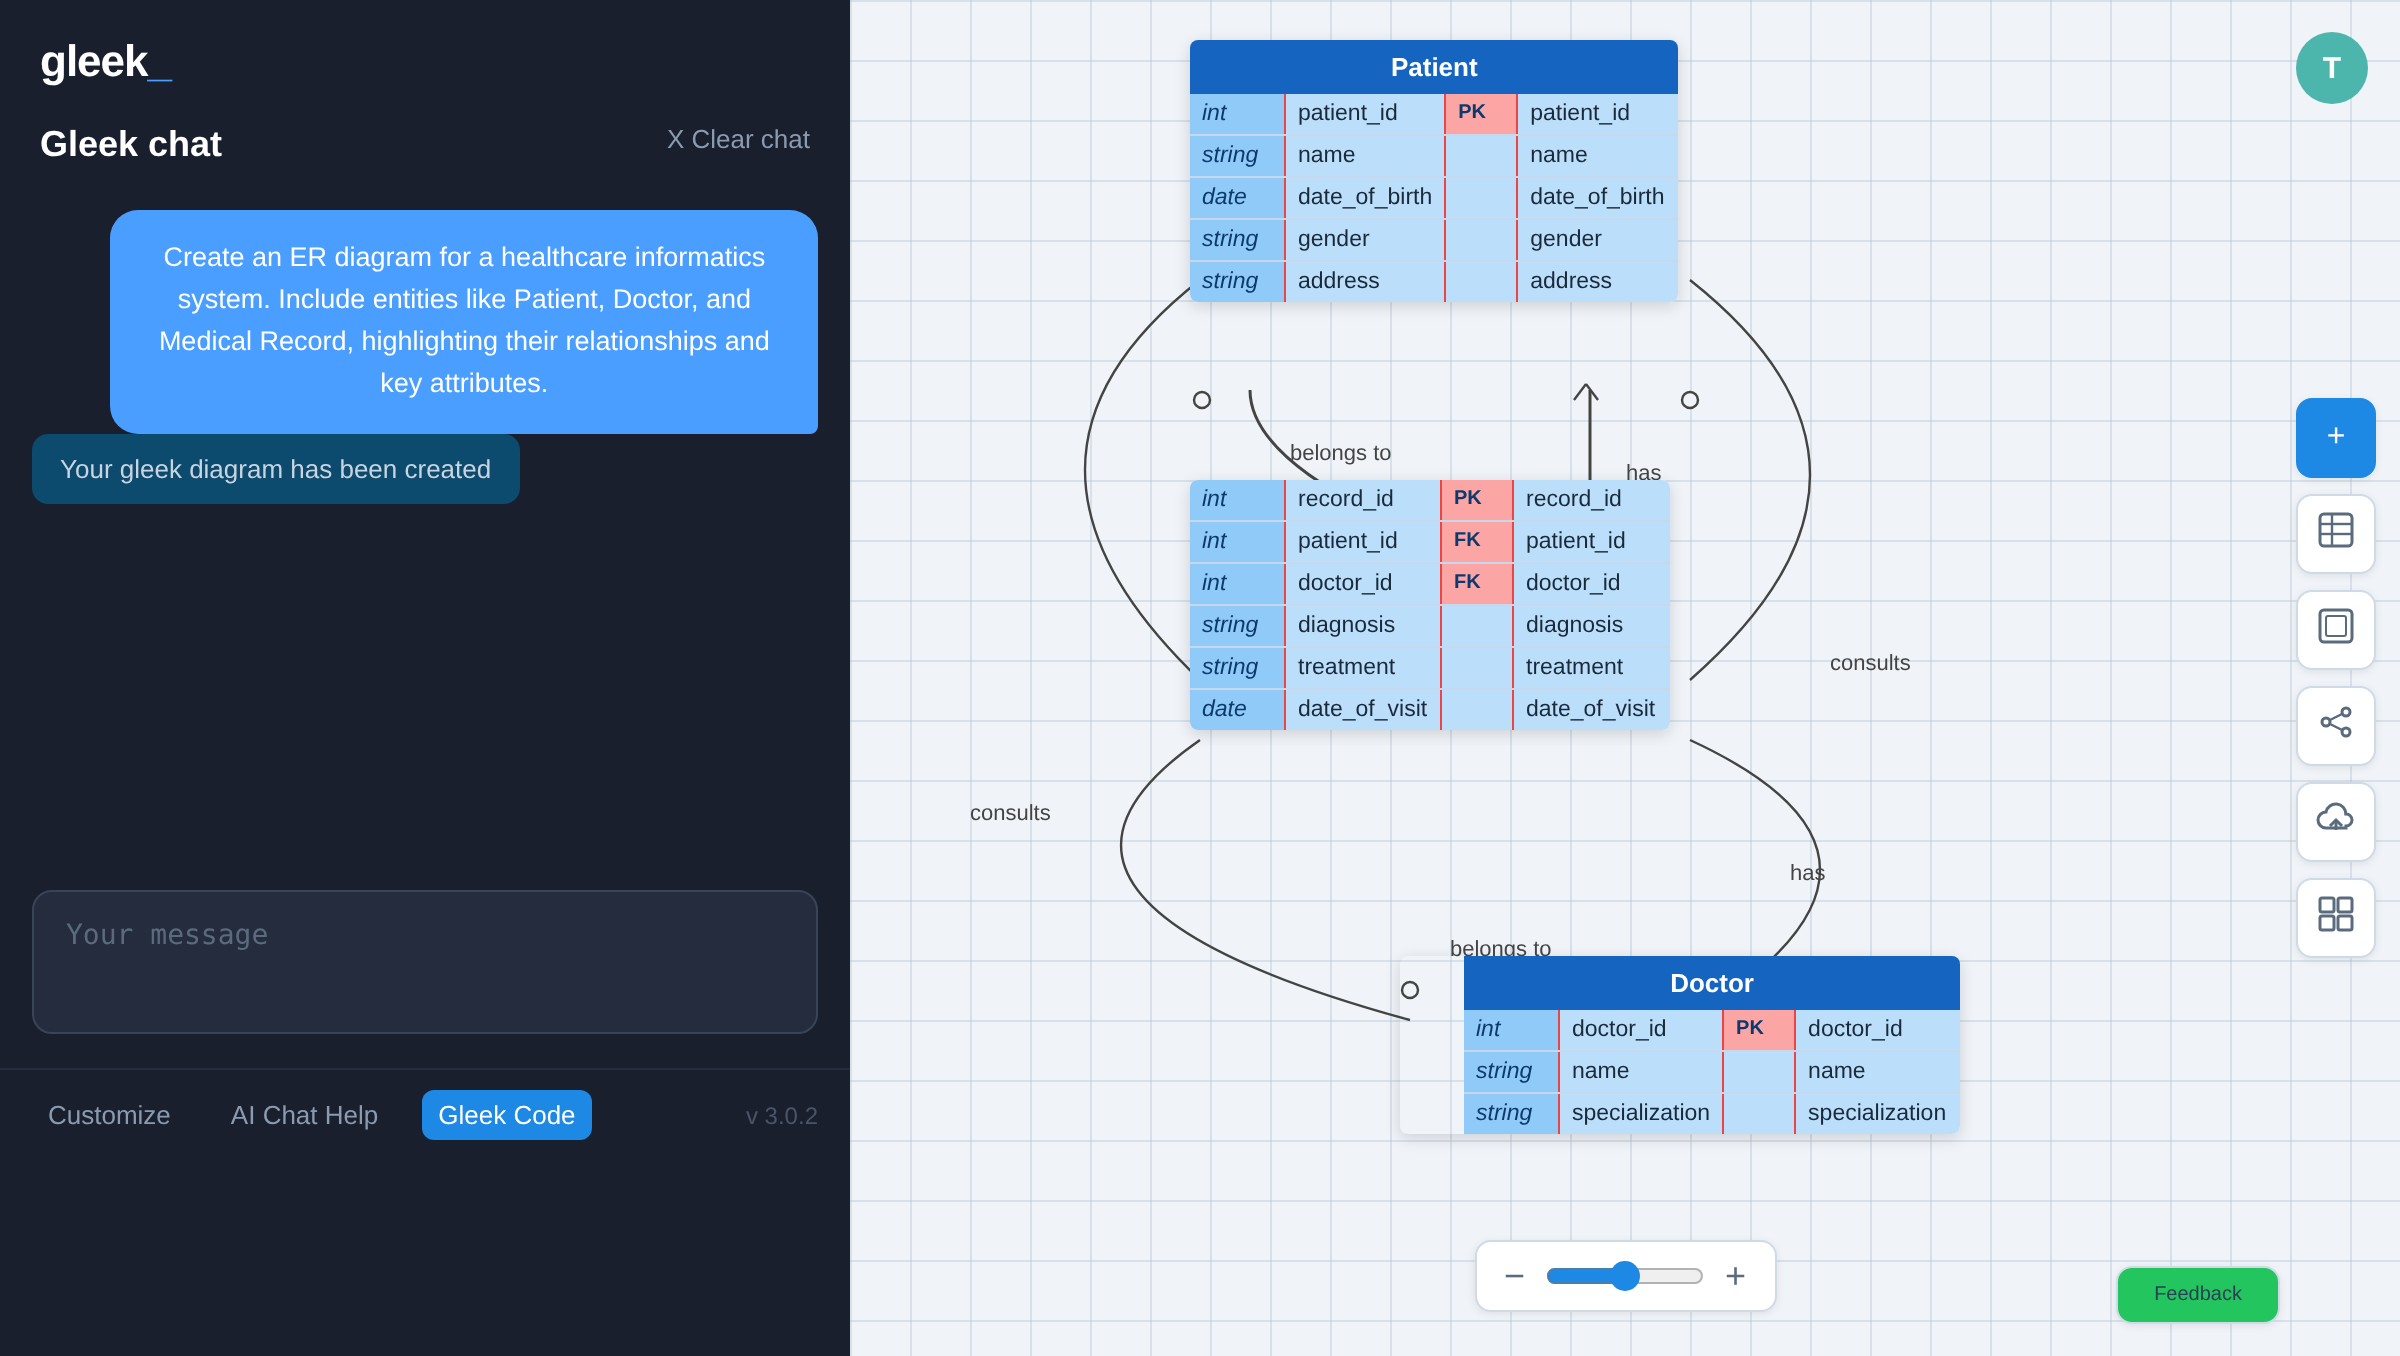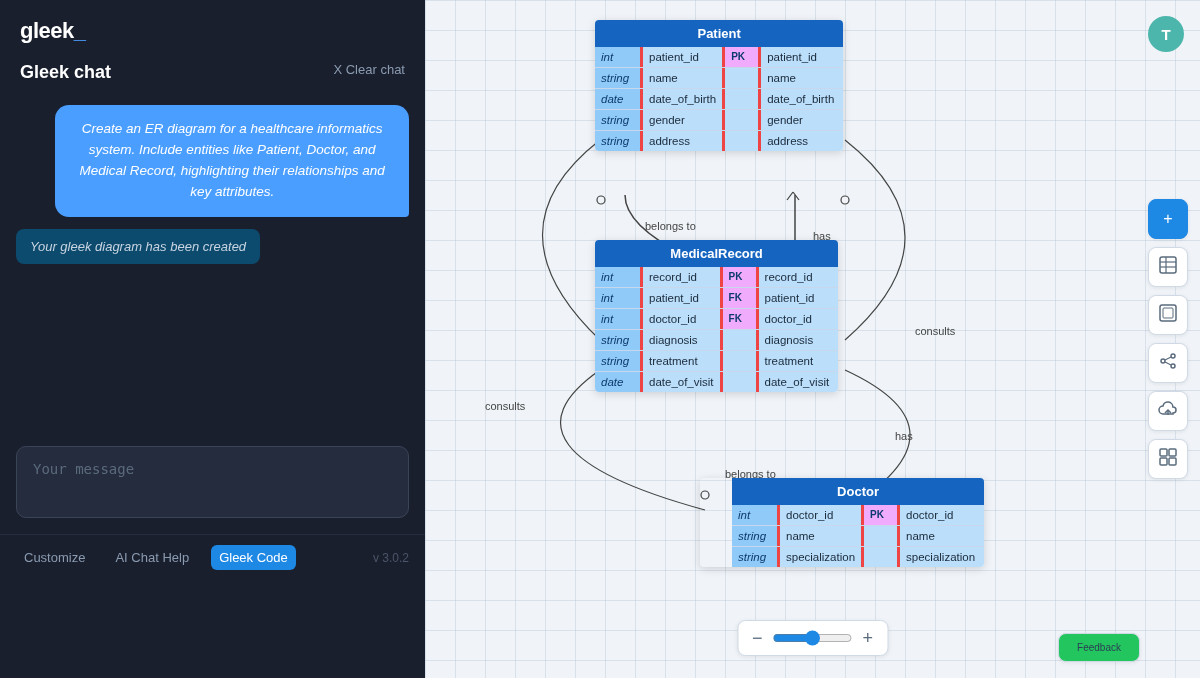--- a/index.html
+++ b/index.html
@@ -51,22 +51,21 @@
       align-items: center;
       gap: 4px;
     }
 
     .chat-messages {
       flex: 1;
       padding: 10px 16px;
       overflow-y: auto;
       display: flex;
       flex-direction: column;
-      gap: 12px;
-      font-style: italic;
+      gap: 0;
     }
 
     .user-bubble {
       background: #4a9eff;
       color: #fff;
       border-radius: 14px 14px 4px 14px;
       padding: 14px 18px;
       font-size: 13.5px;
       line-height: 1.55;
       text-align: center;
@@ -266,26 +265,26 @@
     .er-row {
       display: grid;
       grid-template-columns: 48px 1fr 36px 1fr;
       border-bottom: 1px solid #c8d8ec;
     }
     .er-row:last-child { border-bottom: none; }
     .er-cell {
       padding: 4px 6px;
       font-size: 11.5px;
       color: #1a2a3a;
-      border-right: 3px solid #ef4444;
+      border-right: 1px solid #ef4444;
       background: #bbdefb;
     }
     .er-cell:last-child { border-right: none; }
     .er-cell.type { background: #90caf9; color: #0d3a6e; font-style: italic; }
-    .er-cell.key-label { background: #f0abfc; color: #0d3a6e; font-weight: 600; font-size: 10px; }
+    .er-cell.key-label { background: #fca5a5; color: #0d3a6e; font-weight: 600; font-size: 10px; }
     .er-cell.field-name { background: #bbdefb; }
     .er-cell.field-val { background: #bbdefb; }
     .er-cell.empty { background: #bbdefb; }
 
     
     .er-svg {
       position: absolute;
       inset: 0;
       width: 100%;
       height: 100%;
@@ -448,21 +447,20 @@
       <div class="er-row">
         <div class="er-cell type">string</div>
         <div class="er-cell field-name">address</div>
         <div class="er-cell empty"></div>
         <div class="er-cell field-val">address</div>
       </div>
     </div>
   </div>
 
   <div class="er-table" style="left:170px; top:240px;">
-    <div class="er-table-header">MedicalRecord</div>
     <div class="er-table-body">
       <div class="er-row">
         <div class="er-cell type">int</div>
         <div class="er-cell field-name">record_id</div>
         <div class="er-cell key-label">PK</div>
         <div class="er-cell field-val">record_id</div>
       </div>
       <div class="er-row">
         <div class="er-cell type">int</div>
         <div class="er-cell field-name">patient_id</div>

